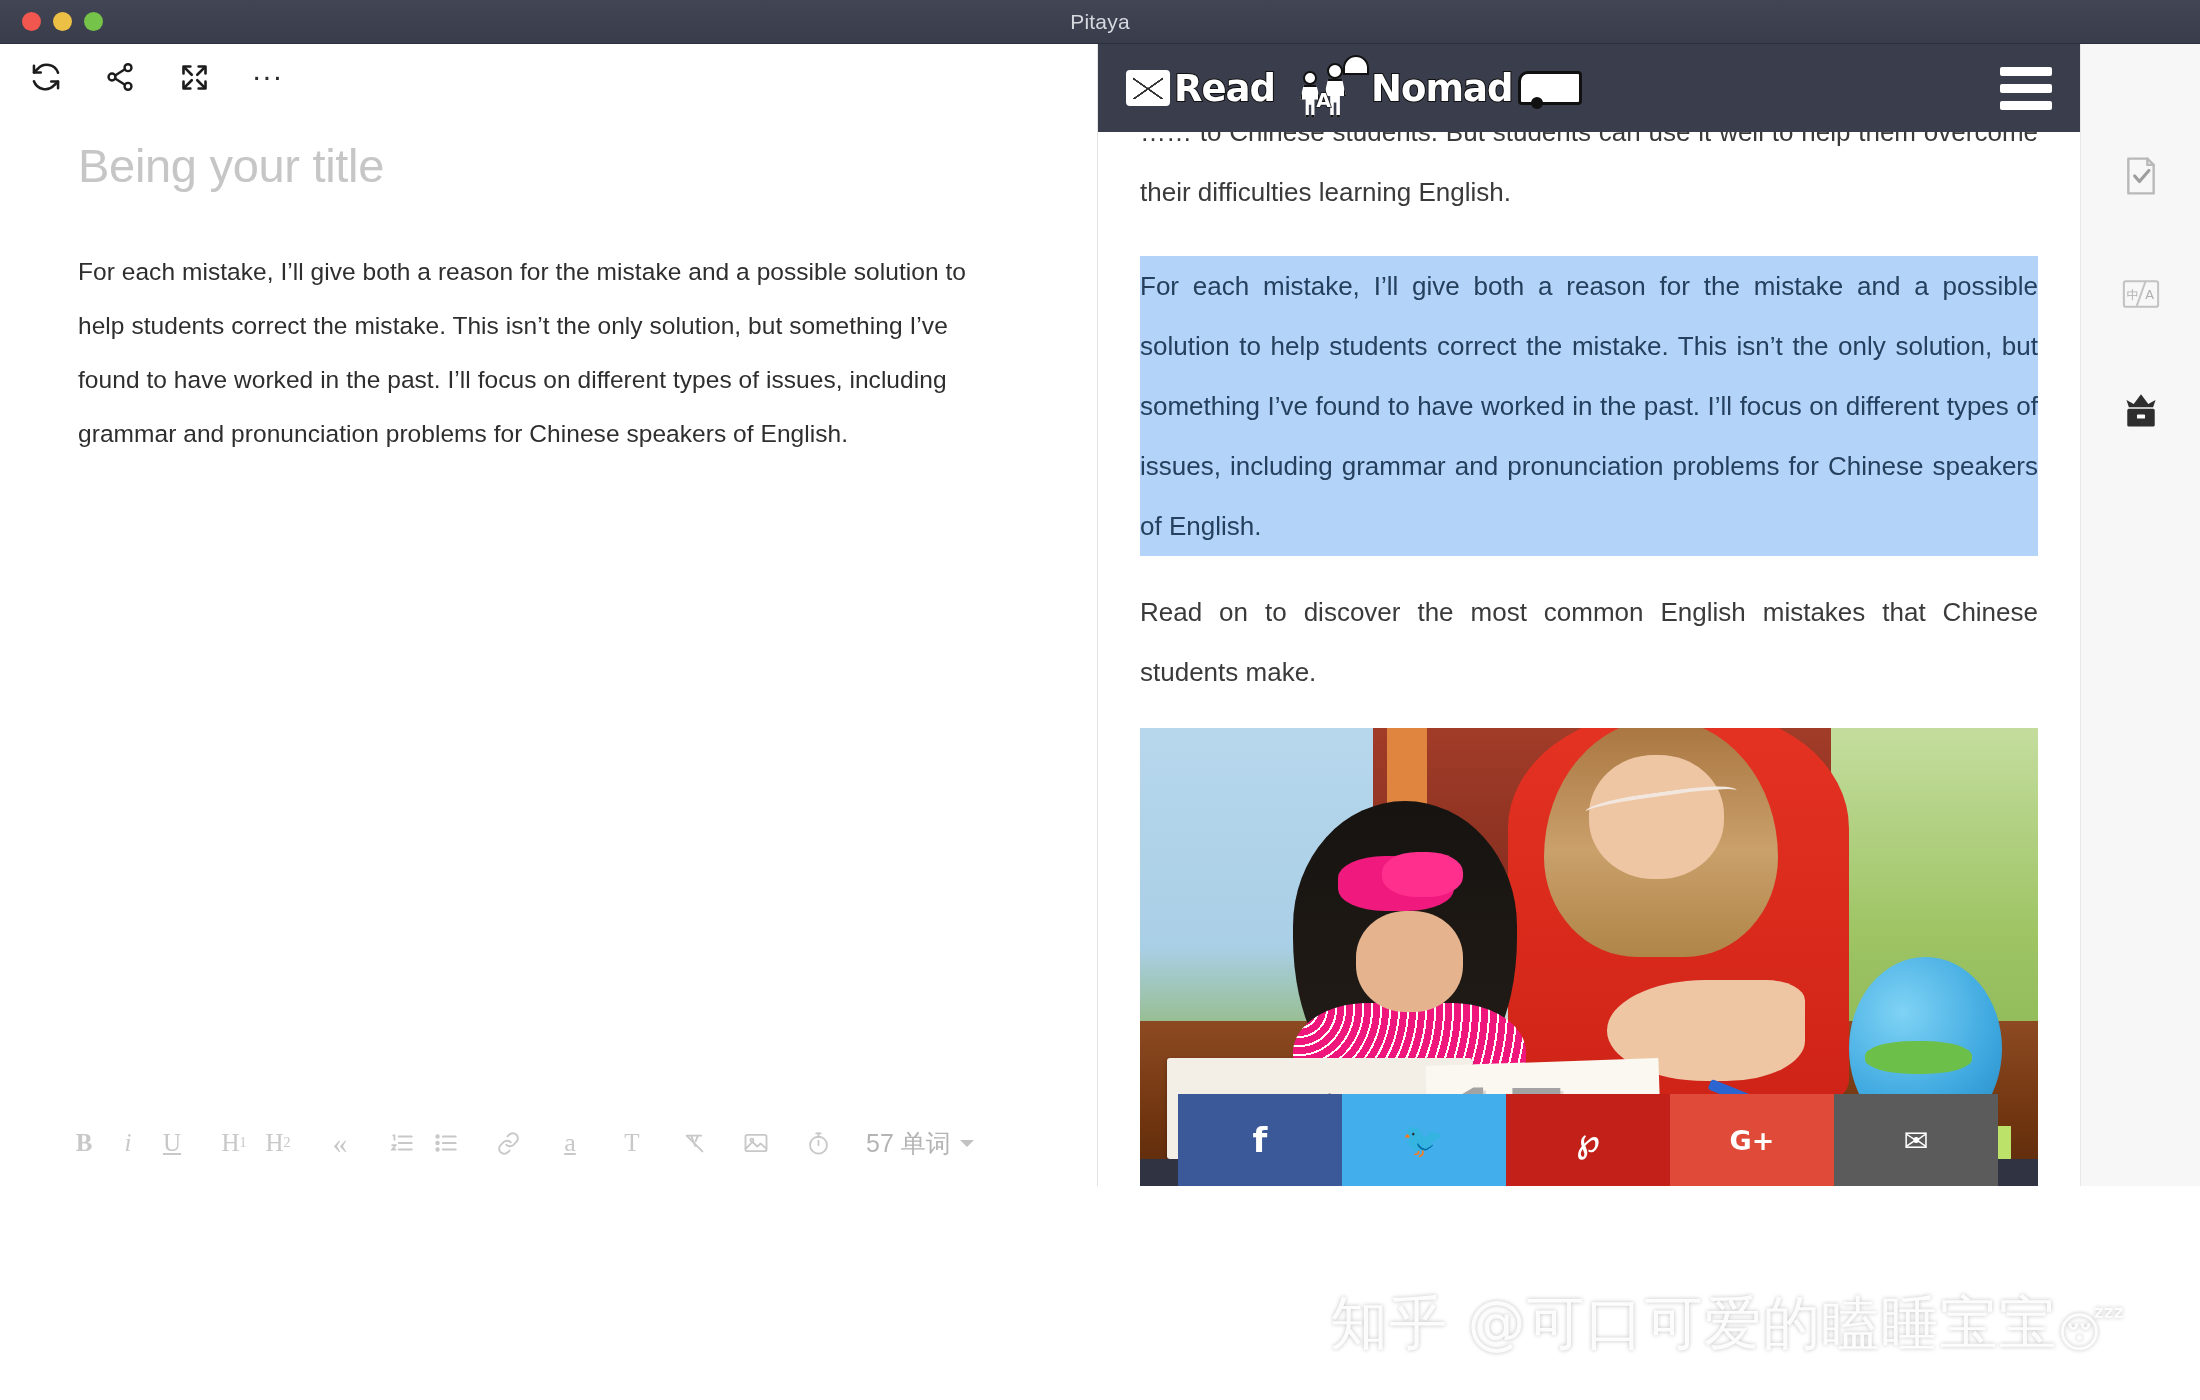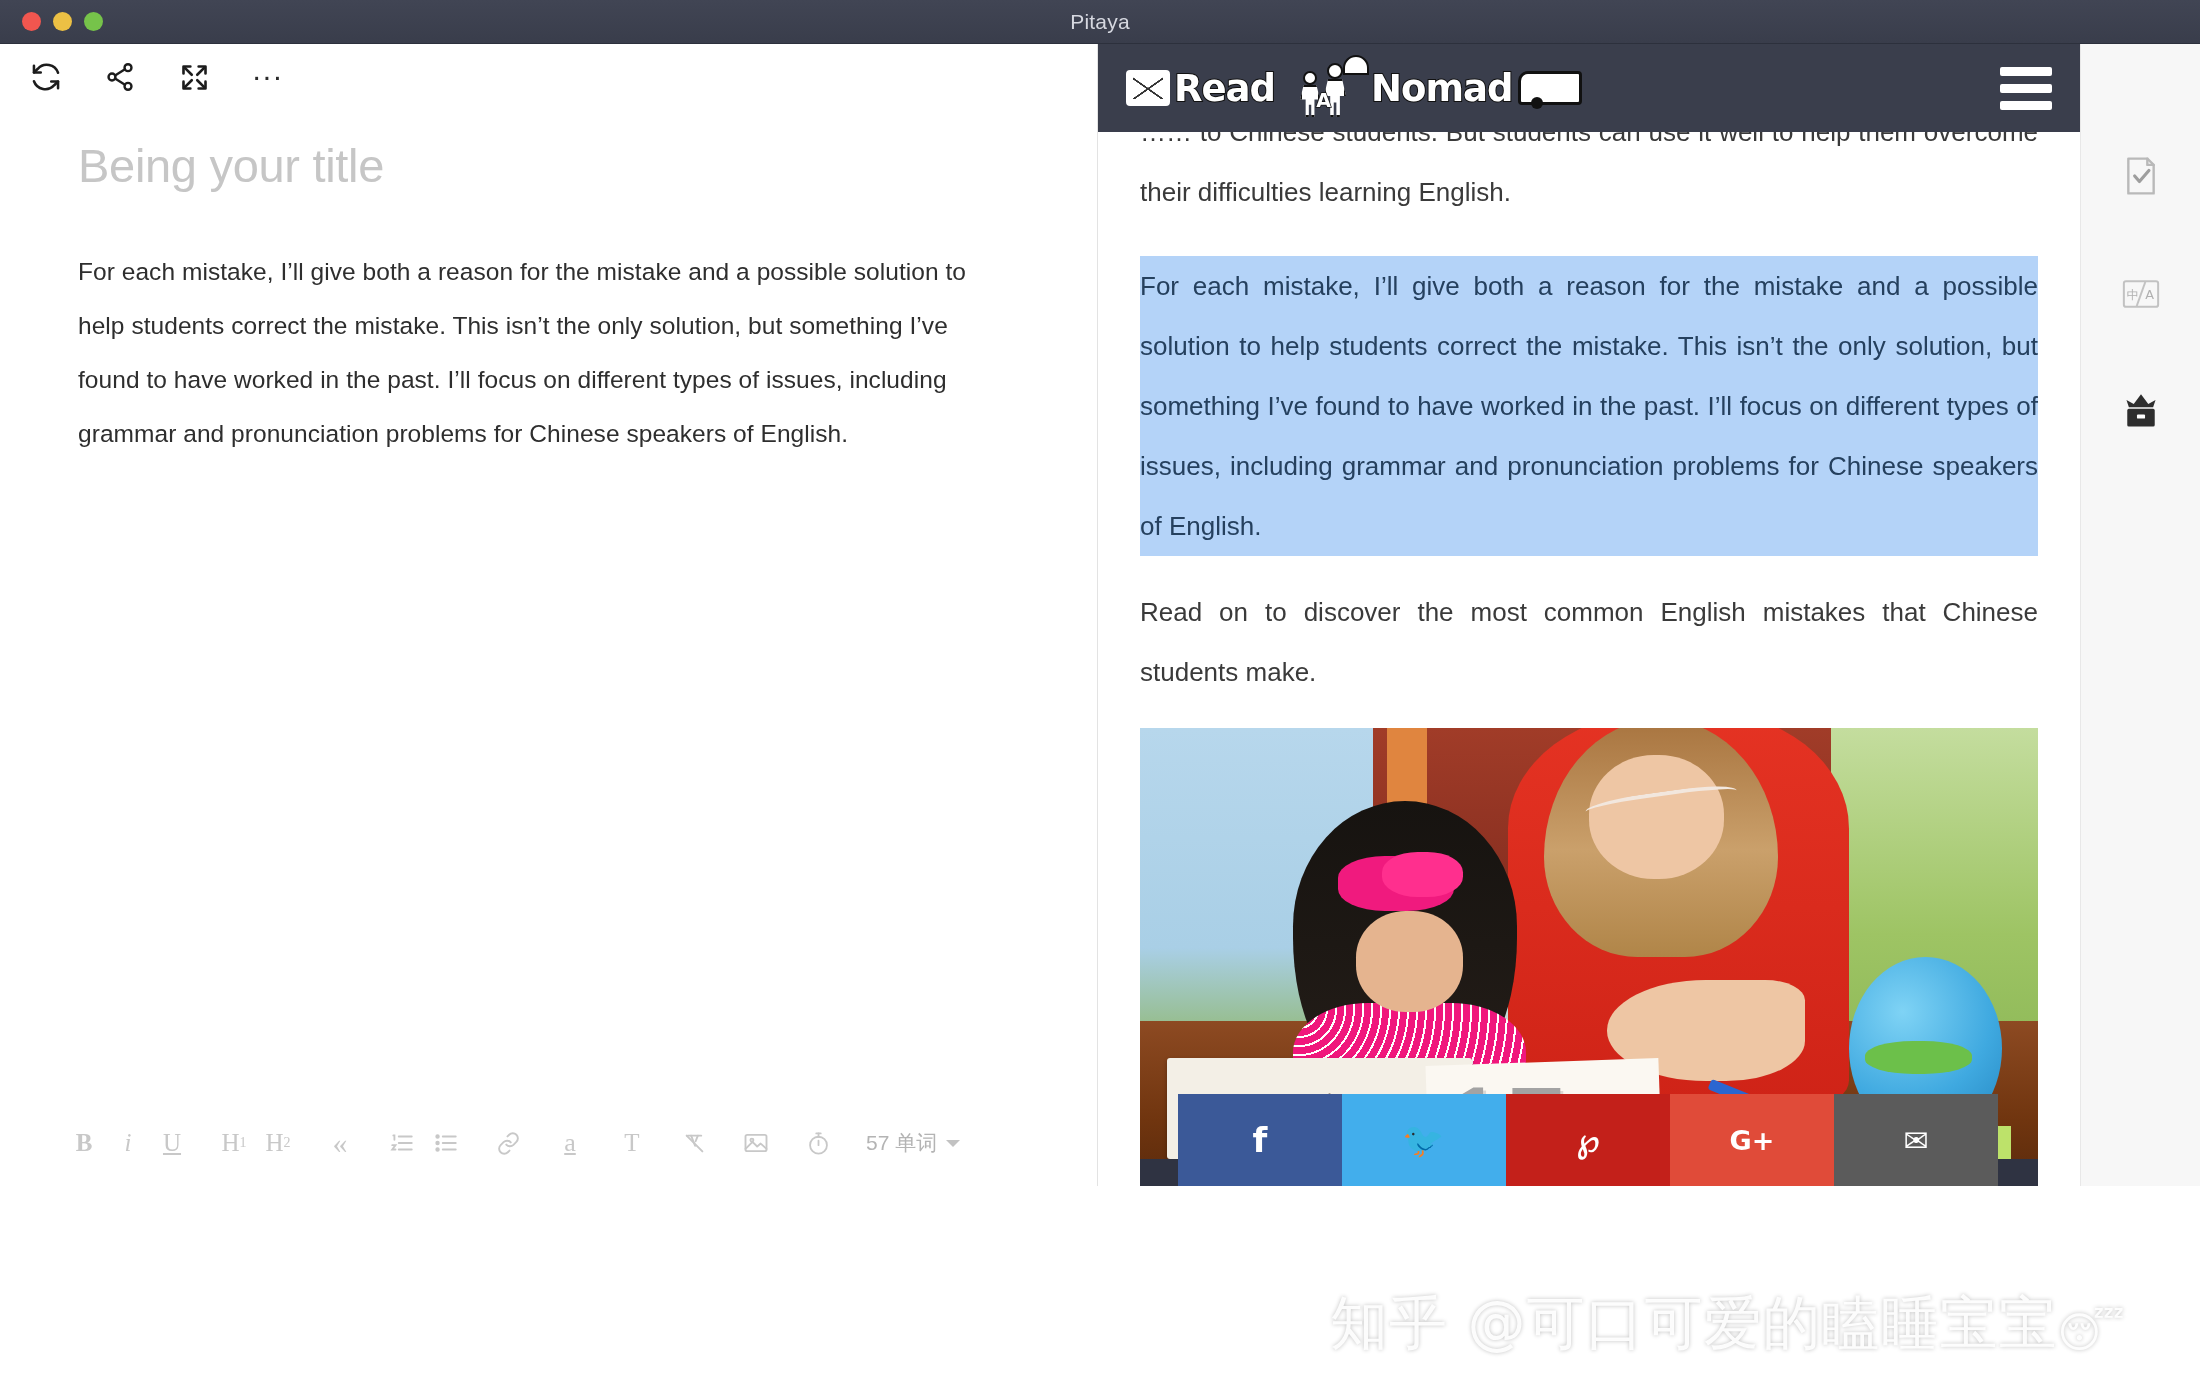--- a/index.html
+++ b/index.html
@@ -124,21 +124,21 @@
     color: #c8c8c8;
     font-family: "Liberation Serif", serif;
     cursor: pointer;
     user-select: none;
   }
   .fmt.gapL { margin-left: 18px; }
   .fmt sub { font-size: 14px; }
   .fmt svg { display:block; }
   .word-count {
     margin-left: 26px;
-    font-size: 21px;
+    font-size: 25px;
     color: #b4b4b4;
     font-family: "Liberation Sans", sans-serif;
     display: flex; align-items: center; gap: 9px;
     cursor: pointer;
   }
   .caret-down {
     width: 0; height: 0;
     border-left: 7px solid transparent;
     border-right: 7px solid transparent;
     border-top: 7px solid #c2c2c2;

